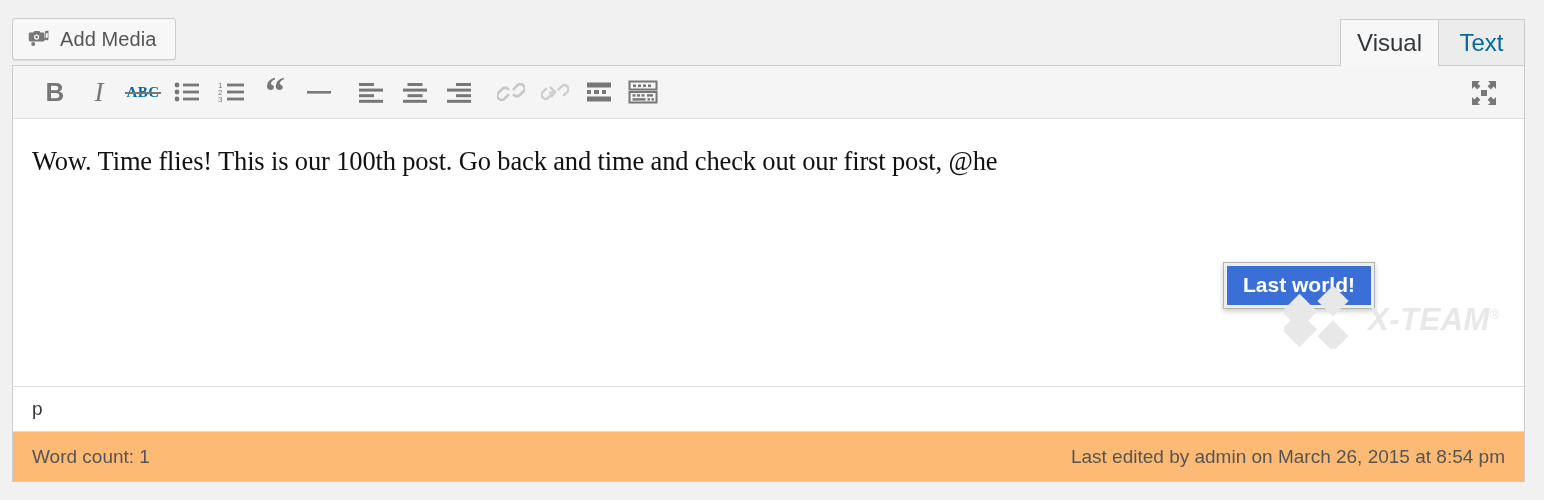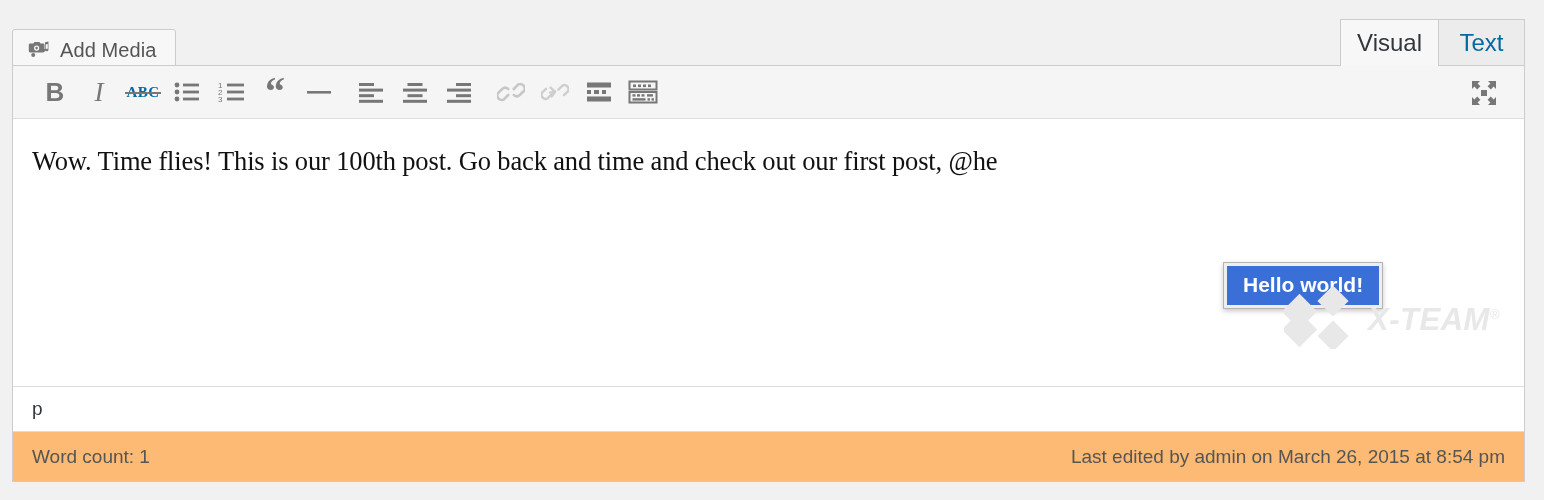--- a/index.html
+++ b/index.html
@@ -38,21 +38,20 @@
     box-sizing: border-box;
     display: flex;
     align-items: center;
     gap: 10px;
     padding: 0 18px 0 15px;
     background: #f7f7f7;
     border: 1px solid #ccc;
     border-radius: 3px;
     box-shadow: 0 1px 0 rgba(0,0,0,0.08);
     cursor: pointer;
-    margin-top: 11px;
   }
   .add-media-btn .label {
     font-size: 20px;
     color: #555;
     line-height: 1;
     letter-spacing: 0.1px;
   }
   .media-icon {
     width: 22px;
     height: 22px;
@@ -452,21 +451,21 @@
             </g>
           </svg>
         </span>
       </div>
     </div>
 
     <div class="mce-content">
       <div class="post-text">Wow. Time flies! This is our 100th post. Go back and time and check out our first post, @he</div>
 
       <div class="mention-popup">
-        <div class="mention-item">Hello world!</div>
+        <div class="mention-item">Last world!</div>
       </div>
 
       <div class="watermark">
         <span>
           <svg width="72" height="62" viewBox="0 0 72 62" xmlns="http://www.w3.org/2000/svg">
             <g fill="#e8e8e8">
               <rect x="3" y="12" width="25" height="25" transform="rotate(45 15.5 24.5)"></rect>
               <rect x="38" y="3" width="22" height="22" transform="rotate(45 49 14)"></rect>
               <rect x="3" y="30" width="25" height="25" transform="rotate(45 15.5 42.5)"></rect>
               <rect x="38" y="38" width="22" height="22" transform="rotate(45 49 49)"></rect>

